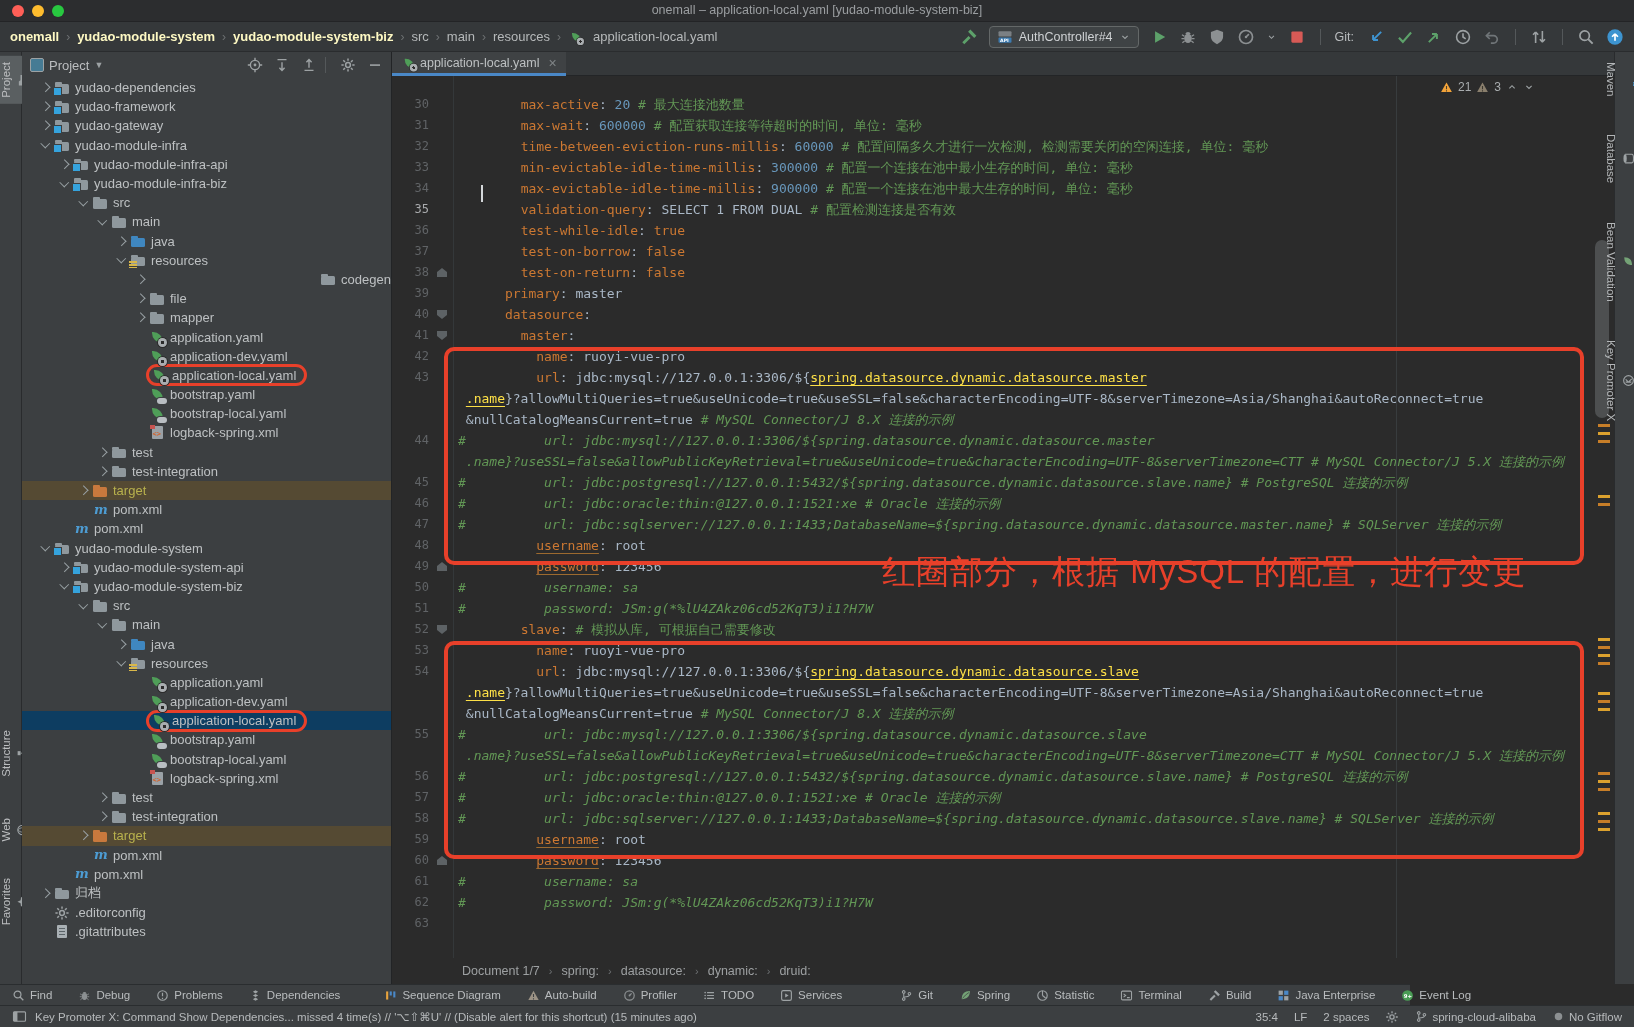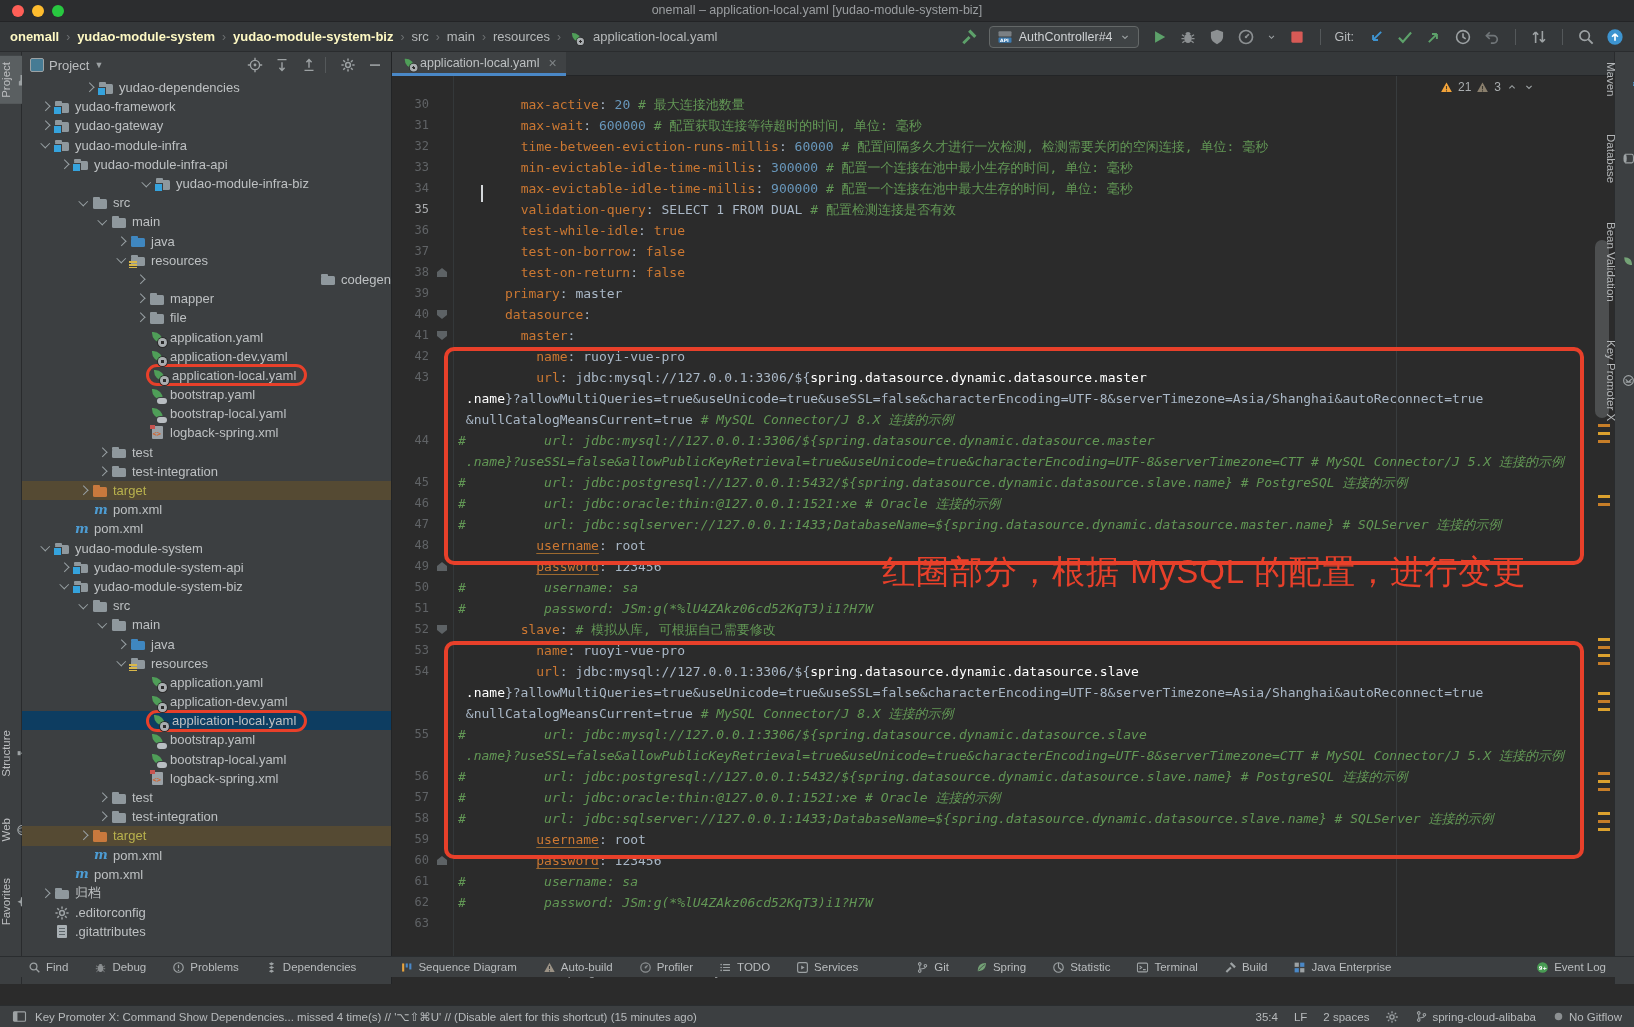--- a/index.html
+++ b/index.html
@@ -91,39 +91,39 @@
   .ln.cur{color:#a9abad}
   .fold{width:21px;flex:none;position:relative}
   .fm{position:absolute;left:5px;top:6px;width:10px;height:9px;background:#5d6265}
   .fm.d{clip-path:polygon(0 0,100% 0,100% 55%,50% 100%,0 55%)}
   .fm.u{clip-path:polygon(50% 0,100% 45%,100% 100%,0 100%,0 45%)}
   .ct{flex:1;min-width:0;overflow:hidden;padding-left:5px}
   .sk{color:#cc7832}
   .sku{color:#cc7832;text-decoration:underline;text-decoration-color:#9c6a2f;text-underline-offset:3px}
   .sp{color:#a9b7c6}.sn{color:#6897bb}.sb{color:#cc7832}
   .sc{color:#629755}.sci{color:#629755;font-style:italic}
-  .sl{color:#ffffff;text-underline-offset:3px}
+  .sl{color:#fde047;text-decoration:underline;text-underline-offset:3px}
   #caret{position:absolute;left:89px;top:109px;width:1.6px;height:17px;background:#d4d7da}
   .redbox{position:absolute;left:52px;width:1140px;height:218px;border:4px solid #e8402a;border-radius:10px;pointer-events:none}
   #redbox1{top:271px}#redbox2{top:565px}
   #annotation{position:absolute;left:490px;top:474px;font-size:33px;color:#e8402a;white-space:nowrap;letter-spacing:1px;font-family:"Liberation Sans","DejaVu Sans",sans-serif}
   #inspect{position:absolute;left:1048px;top:4px;display:flex;align-items:center;gap:5px;font-size:12px;color:#a9adaf;cursor:pointer}
   #inspect .ico{width:13px;height:13px}
 
   
   #scrollcol{left:1590px;top:76px;width:24px;height:882px;background:#2b2b2b}
   #scrollthumb{position:absolute;left:5px;top:164px;width:14px;height:178px;background:rgba(140,146,150,.35);border-radius:7px}
   .smark{position:absolute;left:8px;width:12px;height:3px}
 
   
   #ebc{left:392px;top:958px;width:1222px;height:26px;background:#2b2b2b;display:flex;align-items:center;padding-left:70px;font-size:12.5px;color:#9da0a2;gap:9px}
   #ebc .sep{color:#6d7072;font-size:11px}
 
   
-  #toolwinbar{left:0;top:956px;width:1634px;height:21px;background:#3c3f41;border-top:1px solid #2a2d2f;display:flex;align-items:center;padding:0 28px;font-size:11.5px;color:#b9bcbe}
+  #toolwinbar{left:0;top:984px;width:1410px;height:21px;background:#3c3f41;border-top:1px solid #2a2d2f;display:flex;align-items:center;padding:0 12px;font-size:11.5px;color:#b9bcbe}
   .tbi{display:inline-flex;align-items:center;gap:5px;margin-right:26px;cursor:pointer;white-space:nowrap}
   .tbi .ico{width:13px;height:13px}
   .tbi.g1{margin-left:18px}.tbi.g2{margin-left:32px}
   #twspacer{flex:1}
 
   
   #statusbar{left:0;top:1005px;width:1634px;height:22px;background:#3c3f41;border-top:1px solid #2a2d2f;display:flex;align-items:center;padding:0 12px;font-size:11.5px;color:#b7babc}
   #statusbar .msg{margin-left:8px}
   #sbright{margin-left:auto;display:flex;align-items:center;gap:16px}
   #sbright .ico{width:14px;height:14px}
@@ -335,21 +335,21 @@
           <path d="M8 1.4v2.3M8 12.3v2.3M1.4 8h2.3M12.3 8h2.3M3.3 3.3L5 5M12.7 3.3L11 5M3.3 12.7L5 11M12.7 12.7L11 11" stroke="#9da2a4" stroke-width="1.5"></path>
         </svg>
       </span>
     <span class="hico ico">
         <svg viewBox="0 0 16 16" width="100%" height="100%" xmlns="http://www.w3.org/2000/svg">
           <rect x="3" y="7.3" width="10" height="1.6" fill="#9da2a4"></rect>
         </svg>
       </span>
   </div>
   <div id="tree">
-      <div class="trow" style="padding-left: 16px; margin-left: 44px;">
+      <div class="trow" style="padding-left: 16px;">
         <span class="chev right"></span>
         <span class="tgrp">
           <span class="fic folder">
             <i class="bsq"></i>
           </span>
           <span>yudao-dependencies</span>
         </span>
       </div>
       <div class="trow" style="padding-left: 16px;">
         <span class="chev right"></span>
@@ -380,21 +380,21 @@
       </div>
       <div class="trow" style="padding-left: 35px;">
         <span class="chev right"></span>
         <span class="tgrp">
           <span class="fic folder">
             <i class="bsq"></i>
           </span>
           <span>yudao-module-infra-api</span>
         </span>
       </div>
-      <div class="trow" style="padding-left: 35px; justify-content: center;">
+      <div class="trow" style="padding-left: 35px;">
         <span class="chev down"></span>
         <span class="tgrp">
           <span class="fic folder">
             <i class="bsq"></i>
           </span>
           <span>yudao-module-infra-biz</span>
         </span>
       </div>
       <div class="trow" style="padding-left: 54px;">
         <span class="chev down"></span>
@@ -430,28 +430,28 @@
         <span class="chev right"></span>
         <span class="tgrp">
           <span class="fic folder"></span>
           <span>codegen</span>
         </span>
       </div>
       <div class="trow" style="padding-left: 111px;">
         <span class="chev right"></span>
         <span class="tgrp">
           <span class="fic folder"></span>
+          <span>file</span>
+        </span>
+      </div>
+      <div class="trow" style="padding-left: 111px;">
+        <span class="chev right"></span>
+        <span class="tgrp">
+          <span class="fic folder"></span>
           <span>mapper</span>
-        </span>
-      </div>
-      <div class="trow" style="padding-left: 111px;">
-        <span class="chev right"></span>
-        <span class="tgrp">
-          <span class="fic folder"></span>
-          <span>file</span>
         </span>
       </div>
       <div class="trow" style="padding-left: 111px;">
         <span class="chev "></span>
         <span class="tgrp">
           <span class="fic leaf">
             <i class="bgear"></i>
           </span>
           <span>application.yaml</span>
         </span>

